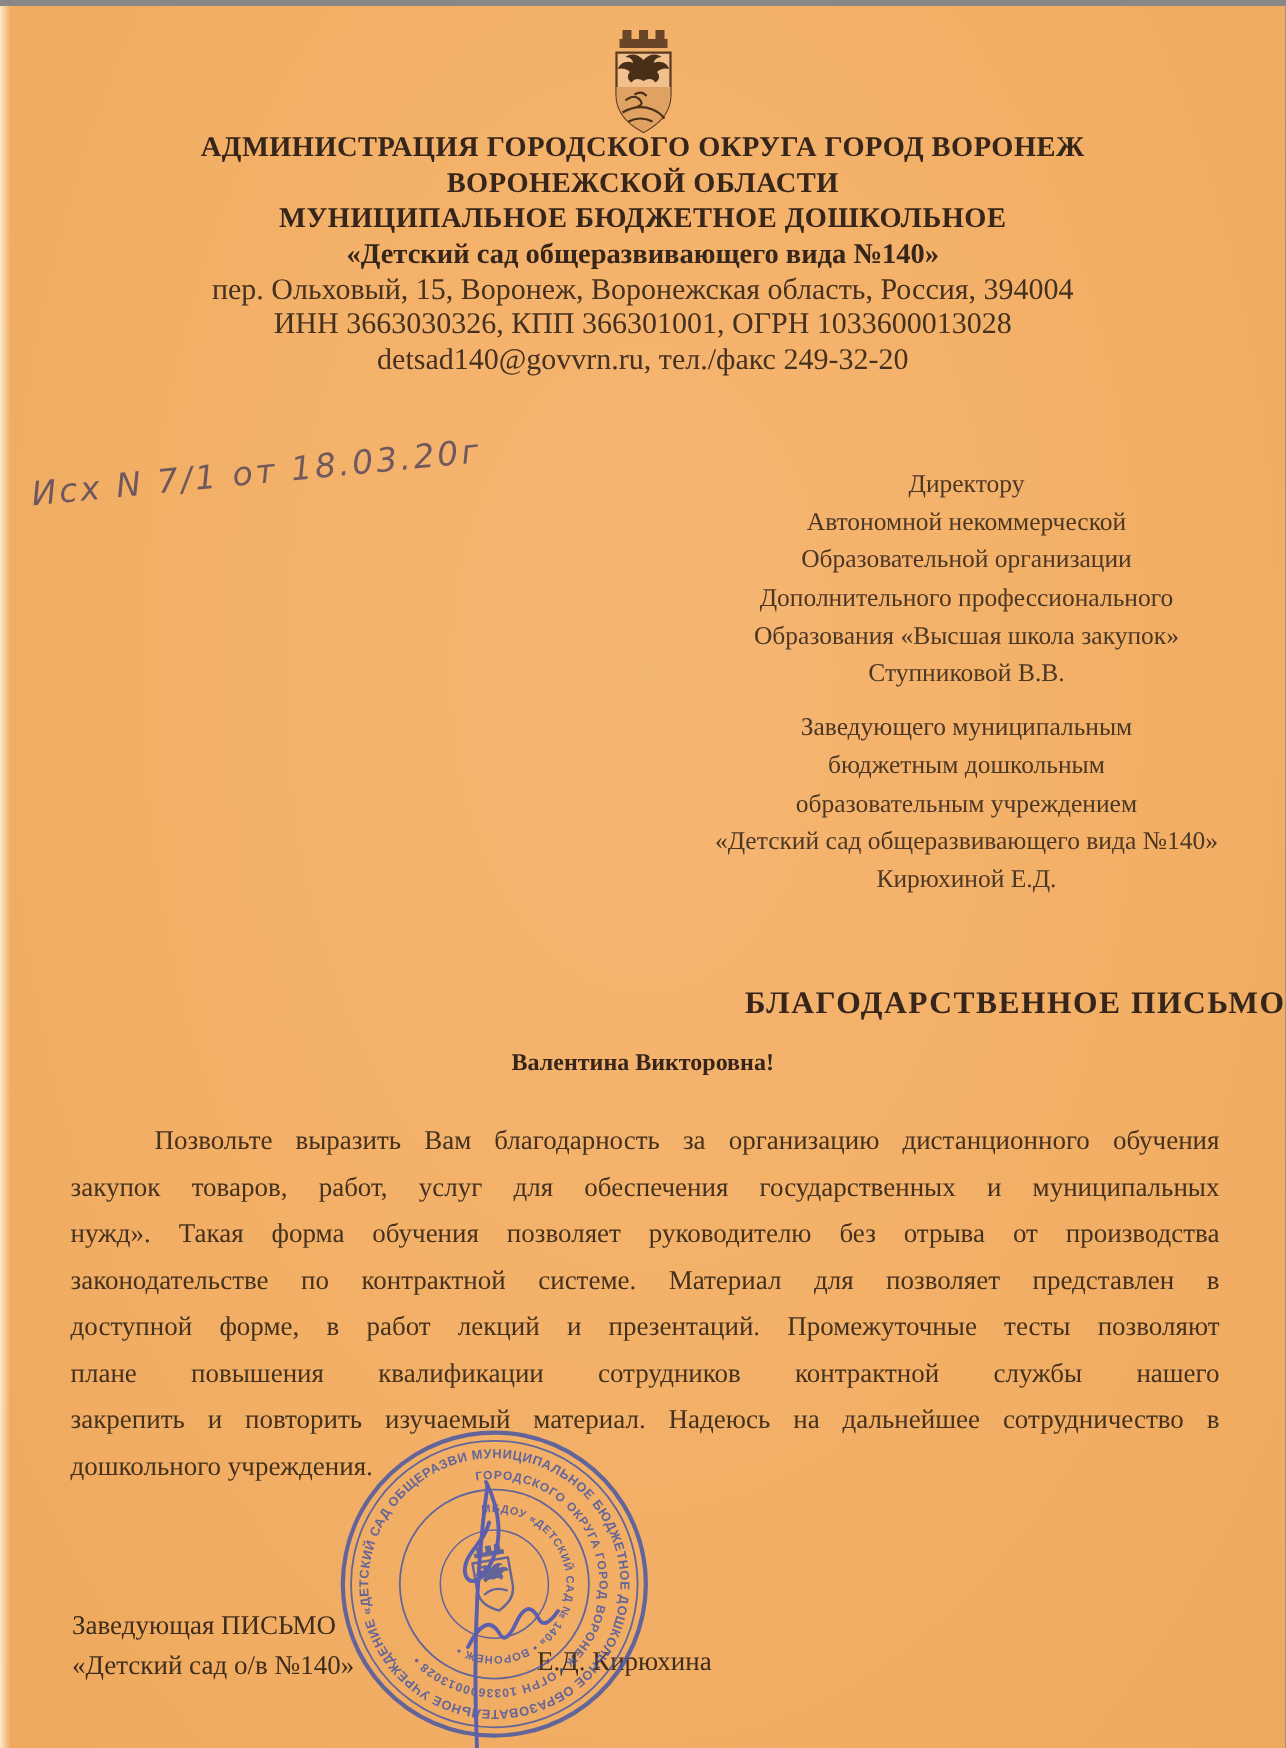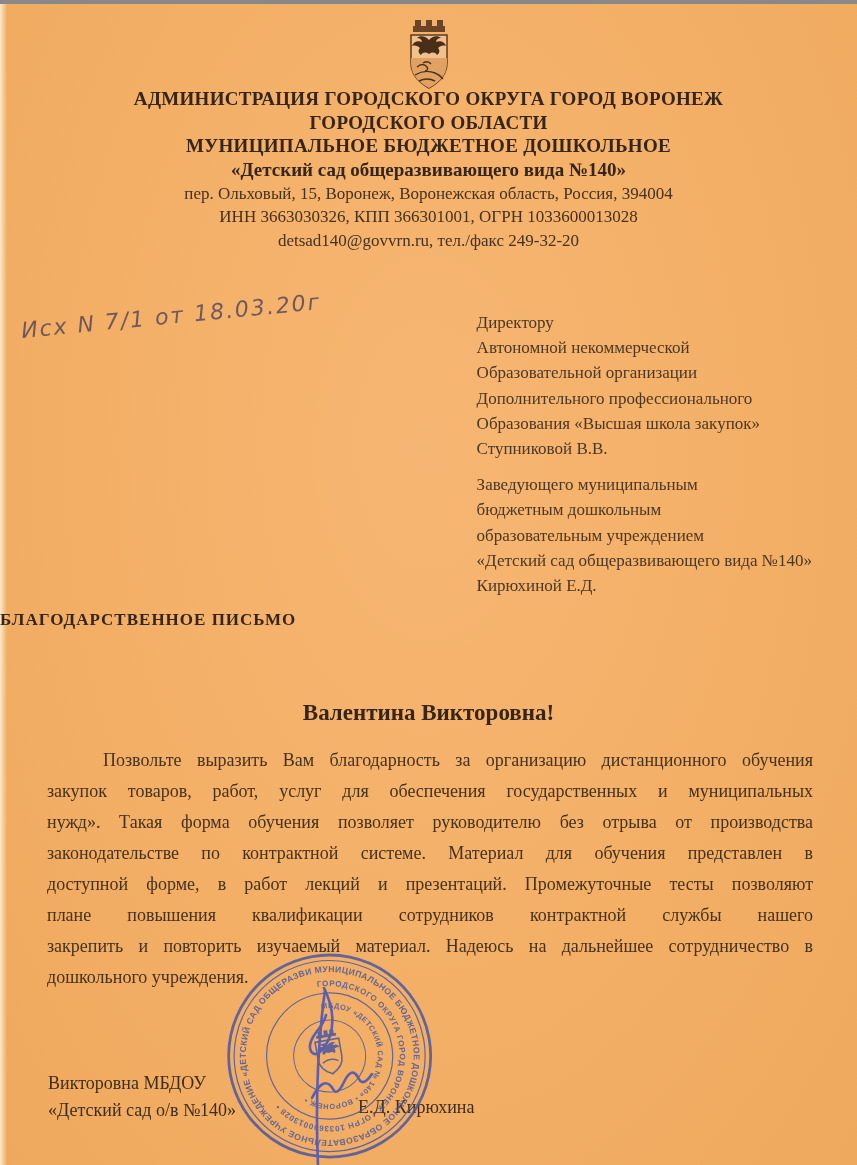--- a/index.html
+++ b/index.html
@@ -13,34 +13,34 @@
     overflow:hidden;
   }
   .edge-strip{
     position:absolute;left:0;top:0;width:7px;height:100%;
     background:linear-gradient(90deg,#fbe9cb 0%, rgba(251,233,203,0) 100%);
   }
   .arms{position:absolute;top:7px;left:50%;transform:translateX(-50%);}
   .org-header{position:absolute;top:83px;left:0;width:100%;text-align:center;}
   .org-line{font-weight:bold;font-size:19px;line-height:23.5px;letter-spacing:.3px;color:#35251a;}
   .org-quoted{font-weight:bold;font-size:19px;line-height:24px;color:#35251a;}
-  .addr-line{font-size:17px;line-height:23.5px;color:#44311f;}
+  .addr-line{font-size:20px;line-height:23.5px;color:#44311f;}
   .hand-note{
     position:absolute;left:20px;top:314px;
     font-family:"DejaVu Sans",sans-serif;font-style:italic;
     font-size:22px;color:#584a5c;letter-spacing:2px;white-space:nowrap;
     transform:rotate(-5.5deg);transform-origin:left top;opacity:.85;
   }
-  .recipients{position:absolute;right:45px;top:306px;text-align:left;
+  .recipients{position:absolute;right:45px;top:306px;text-align:center;
     font-size:17px;line-height:25.2px;color:#4a3724;}
   .recip-block2{margin-top:11px;}
-  .letter-title{position:absolute;top:606px;left:0;width:100%;text-align:left;
-    font-size:17px;font-weight:bold;letter-spacing:1px;color:#35251a;}
+  .letter-title{position:absolute;top:652px;left:0;width:100%;text-align:right;
+    font-size:21px;font-weight:bold;letter-spacing:1px;color:#35251a;}
   .salutation{position:absolute;top:696px;left:0;width:100%;text-align:center;
-    font-size:23px;font-weight:bold;color:#35251a;}
+    font-size:16px;font-weight:bold;color:#35251a;}
   .body-text{position:absolute;left:47px;right:44px;top:741px;
     font-size:18px;line-height:31px;color:#44321e;z-index:1;}
   .body-line{text-align:justify;text-align-last:justify;}
   .body-line.first{text-indent:56px;}
   .body-line.last{text-align-last:left;}
   .stamp{position:absolute;left:224px;top:946px;z-index:2;opacity:.82;
     transform:rotate(-10deg);}
   .signature{position:absolute;left:262px;top:978px;z-index:3;}
   .signoff{position:absolute;left:48px;top:1066px;font-size:18px;line-height:27px;
     color:#3e2d1c;z-index:1;}
@@ -68,21 +68,21 @@
         <path d="M30,56 q6,-5 10,0 q2,3 -2,4"></path>
         <path d="M36,52 q5,-3 8,1"></path>
         <path d="M28,64 q10,-6 20,-2 q5,2 8,6"></path>
         <path d="M32,70 q8,-4 16,0"></path>
       </g>
     </svg>
   </div>
 
   <div class="org-header">
     <div class="org-line">АДМИНИСТРАЦИЯ ГОРОДСКОГО ОКРУГА ГОРОД ВОРОНЕЖ</div>
-    <div class="org-line">ГОРОДСКОГО ОБЛАСТИ</div>
+    <div class="org-line">ВОРОНЕЖСКОЙ ОБЛАСТИ</div>
     <div class="org-line">МУНИЦИПАЛЬНОЕ БЮДЖЕТНОЕ ДОШКОЛЬНОЕ</div>
     <div class="org-quoted">«Детский сад общеразвивающего вида №140»</div>
     <div class="addr-line">пер. Ольховый, 15, Воронеж, Воронежская область, Россия, 394004</div>
     <div class="addr-line">ИНН 3663030326, КПП 366301001, ОГРН 1033600013028</div>
     <div class="addr-line">detsad140@govvrn.ru, тел./факс 249-32-20</div>
   </div>
 
   <div class="hand-note">Исх N 7/1 от 18.03.20г</div>
 
   <div class="recipients">
@@ -103,21 +103,21 @@
     </div>
   </div>
 
   <div class="letter-title">БЛАГОДАРСТВЕННОЕ ПИСЬМО</div>
   <div class="salutation">Валентина Викторовна!</div>
 
   <div class="body-text">
     <div class="body-line first">Позвольте выразить Вам благодарность за организацию дистанционного обучения</div>
     <div class="body-line">закупок товаров, работ, услуг для обеспечения государственных и муниципальных</div>
     <div class="body-line">нужд». Такая форма обучения позволяет руководителю без отрыва от производства</div>
-    <div class="body-line">законодательстве по контрактной системе. Материал для обучения представлен в</div>
+    <div class="body-line">законодательстве по контрактной системе. Материал для позволяет представлен в</div>
     <div class="body-line">доступной форме, в работ лекций и презентаций. Промежуточные тесты позволяют</div>
     <div class="body-line">плане повышения квалификации сотрудников контрактной службы нашего</div>
     <div class="body-line">закрепить и повторить изучаемый материал. Надеюсь на дальнейшее сотрудничество в</div>
     <div class="body-line last">дошкольного учреждения.</div>
   </div>
 
   <div class="stamp">
     <svg width="212" height="212" viewBox="0 0 212 212">
       <defs>
         <path id="ringA" d="M106,22 a84,84 0 1,1 -0.01,0"></path>
@@ -157,17 +157,17 @@
     <svg width="130" height="187" viewBox="0 0 130 187">
       <g fill="none" stroke="#5c5fae" stroke-width="2.6" stroke-linecap="round">
         <path d="M62,6 C72,26 75,50 60,68 C52,78 43,68 51,55 C56,47 62,42 64,33"></path>
         <path d="M63,8 C57,52 53,112 56,184"></path>
         <path d="M50,116 q12,-24 21,-9 q4,8 11,-7 q8,-17 15,-3 q4,8 13,-5"></path>
       </g>
     </svg>
   </div>
 
   <div class="signoff">
-    <div>Викторовна МБДОУ</div>
+    <div>Заведующая ПИСЬМО</div>
     <div>«Детский сад о/в №140»</div>
   </div>
   <div class="signoff-name">Е.Д. Кирюхина</div>
 </div>
 
 </body></html>

